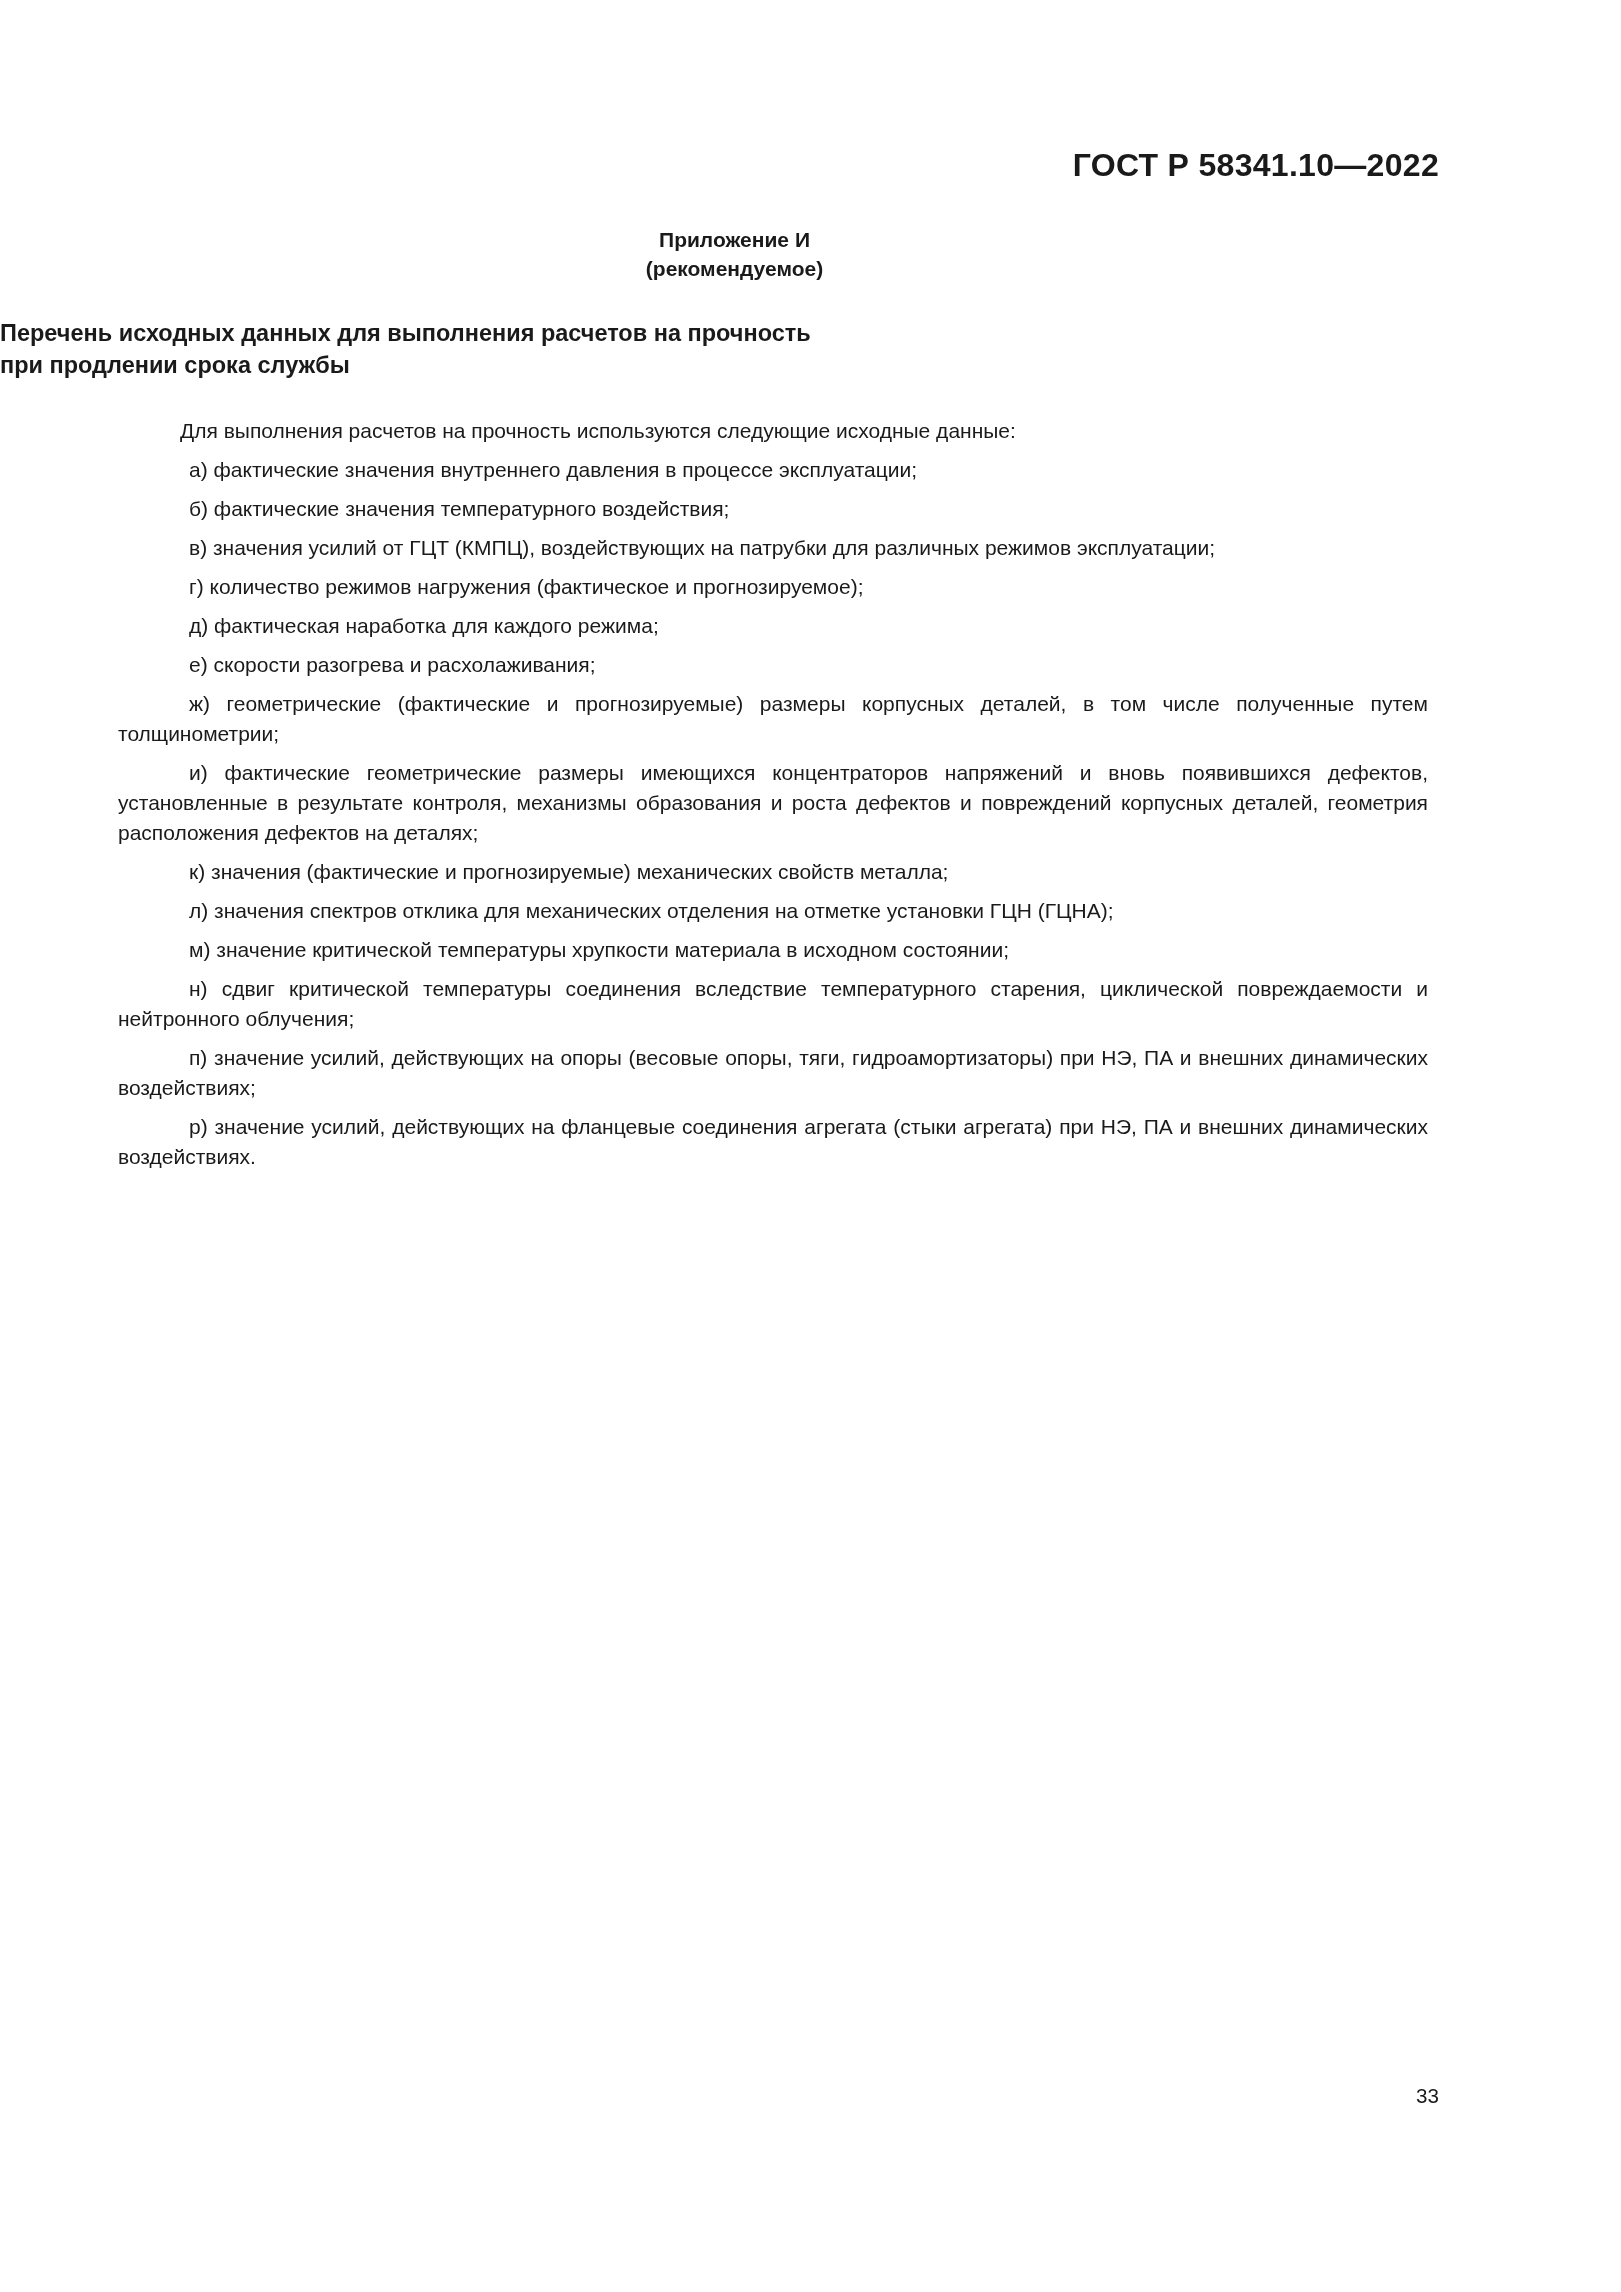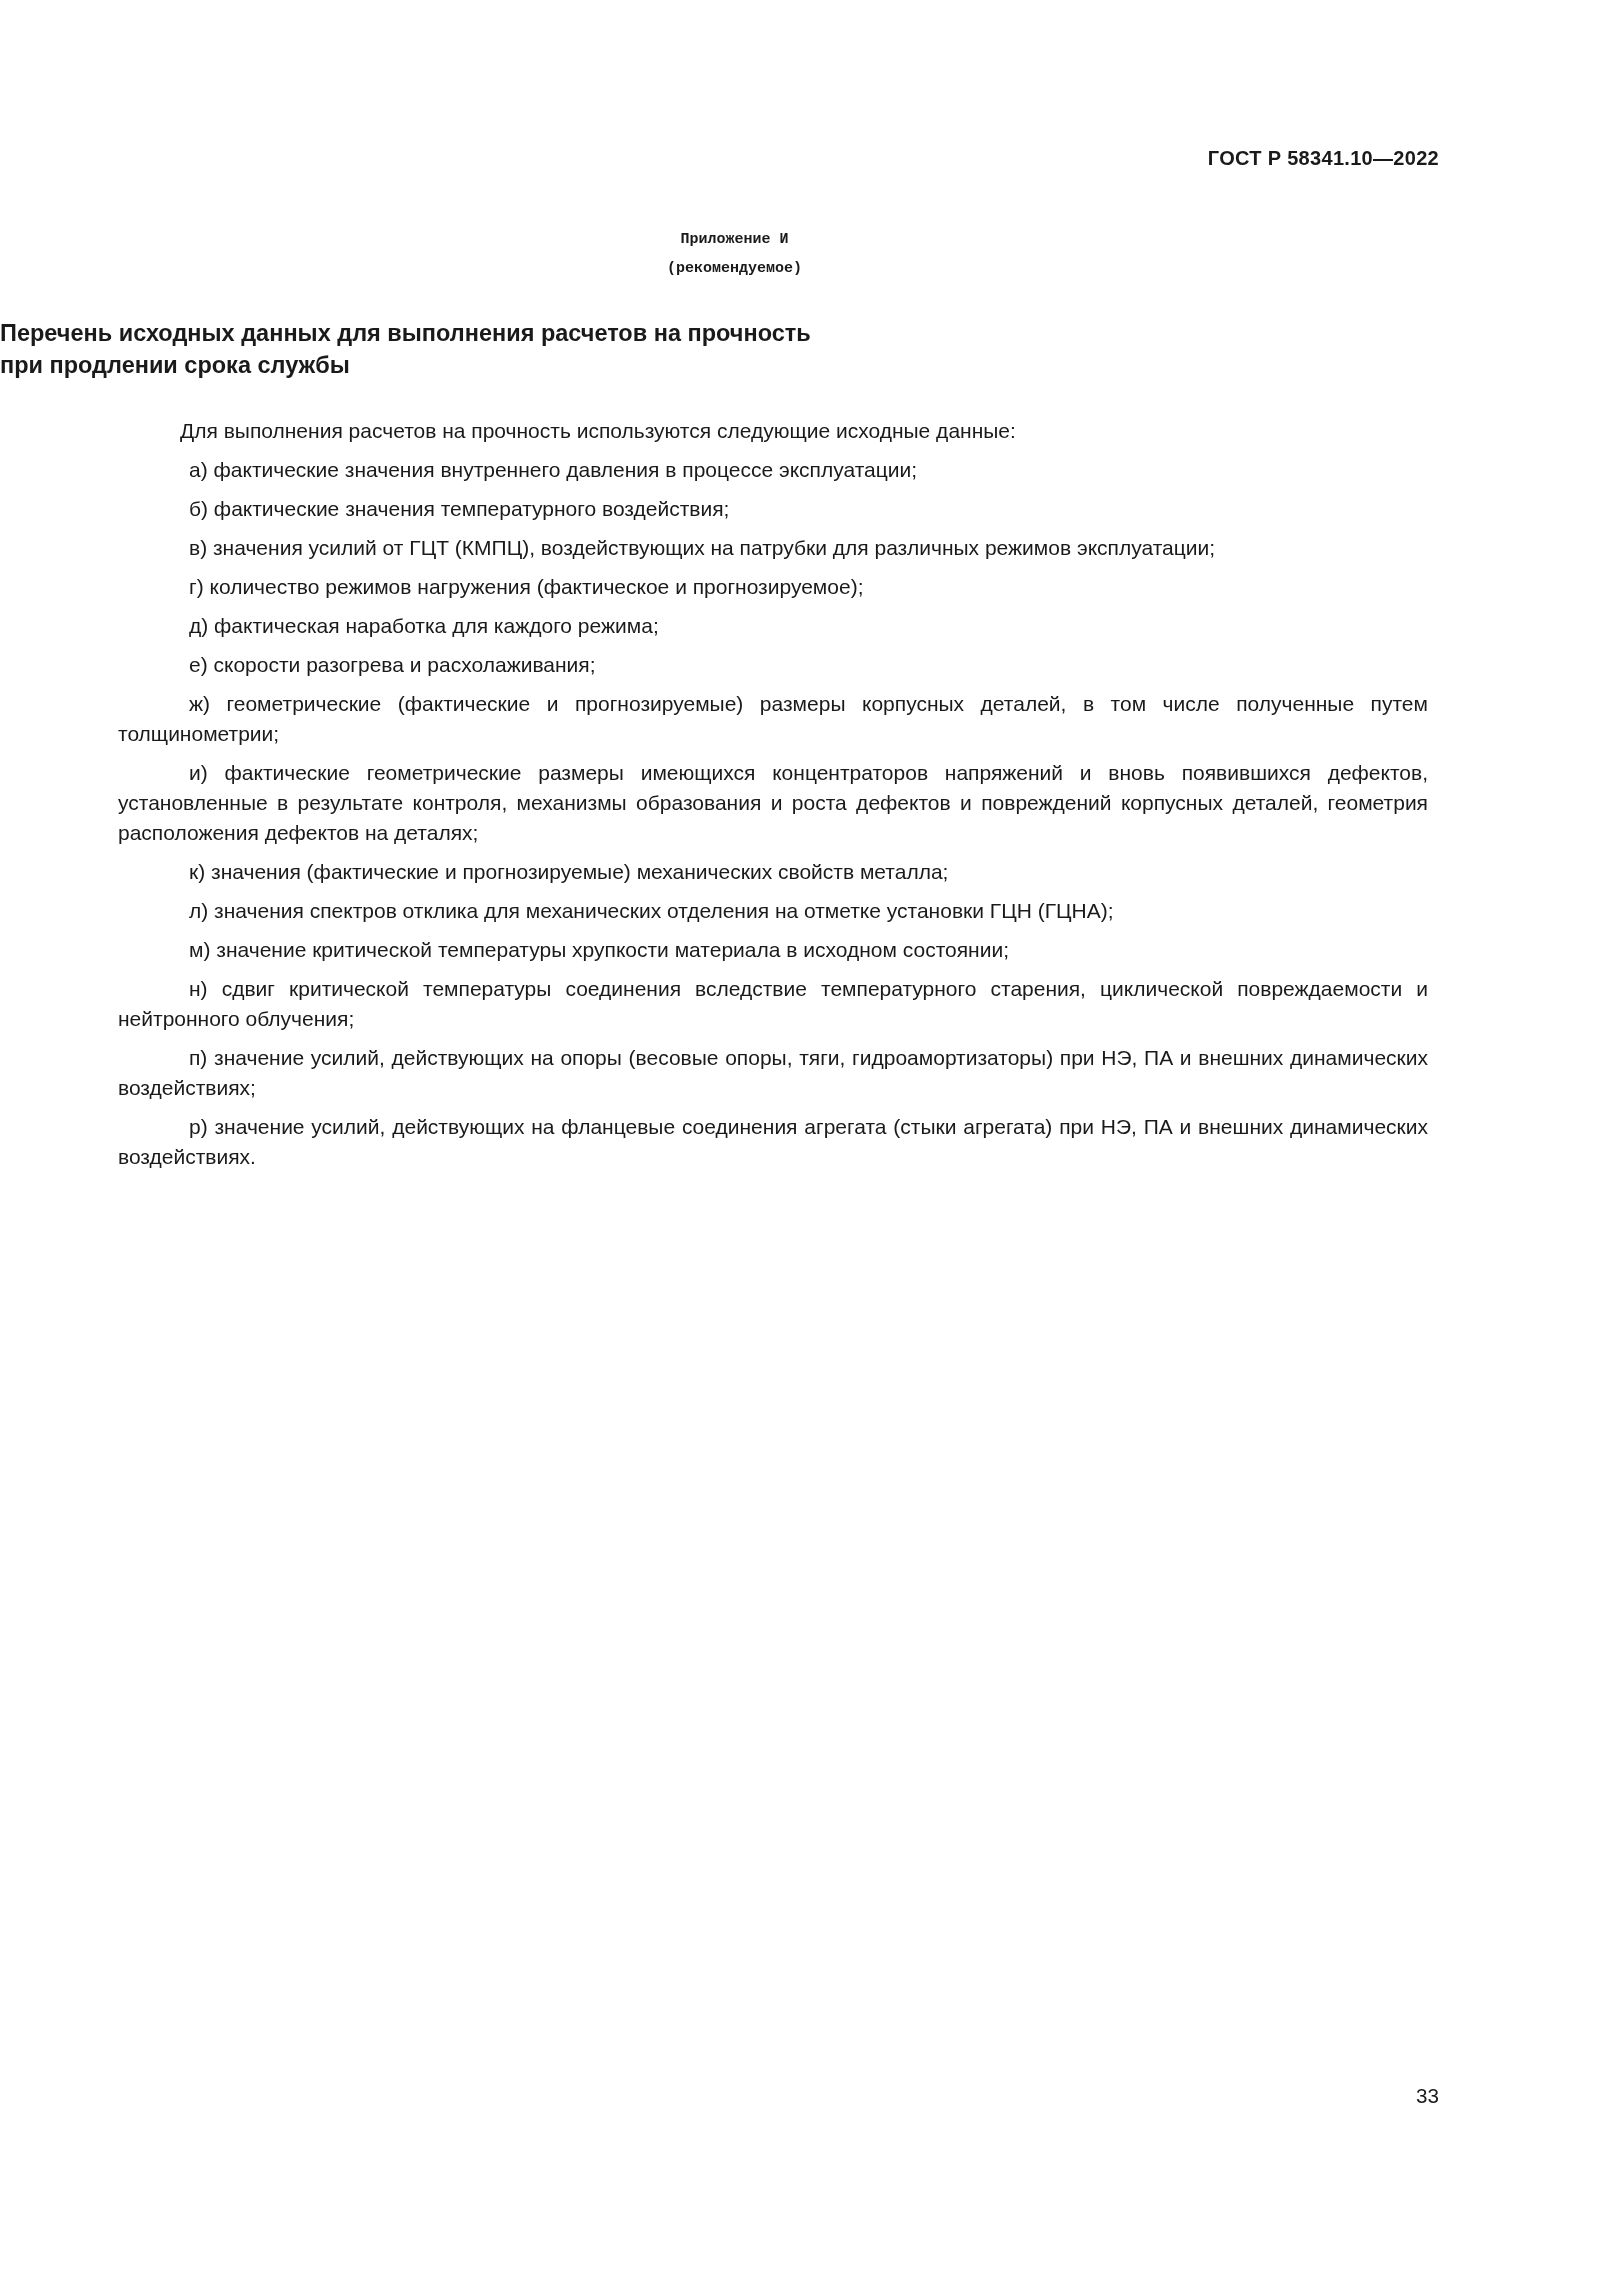--- a/index.html
+++ b/index.html
@@ -19,34 +19,33 @@
       position: absolute;
       left: 0; top: 0;
       width: 1621px;
       height: 2293px;
       background: #ffffff;
     }
     .doc-header {
       position: absolute;
       right: 182px;
       top: 147px;
-      font-size: 20px;
+      font-size: 32px;
       font-weight: bold;
       letter-spacing: 0.3px;
     }
     .appendix-block {
       position: absolute;
       left: 0;
       width: 1469px;
       top: 225px;
       text-align: center;
-      font-size: 15px;
+      font-size: 21px;
       font-weight: bold;
       line-height: 29px;
-      font-family: Liberation Mono, monospace;
     }
     .appendix-title, .appendix-note { display: block; }
     .section-title {
       position: absolute;
       left: 0;
       width: 1621px;
       top: 317px;
       text-align: left;
       font-size: 23.5px;
       font-weight: bold;

